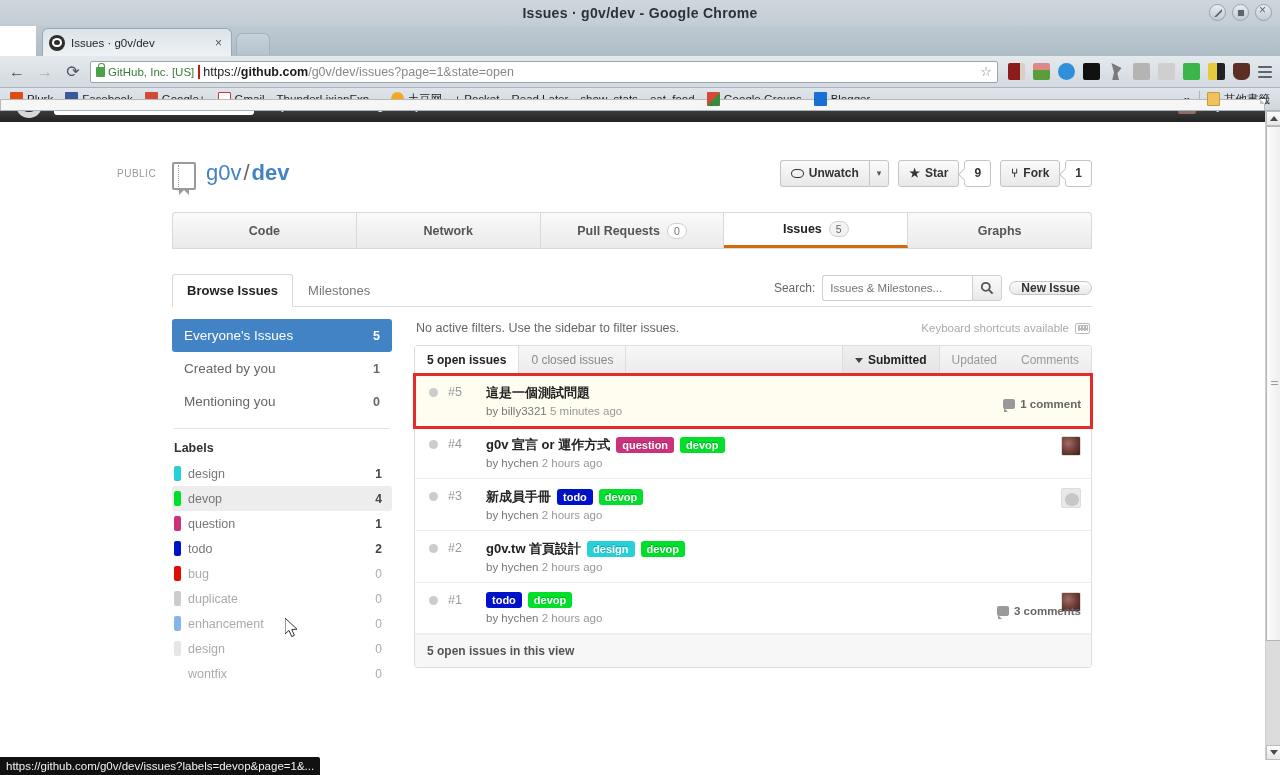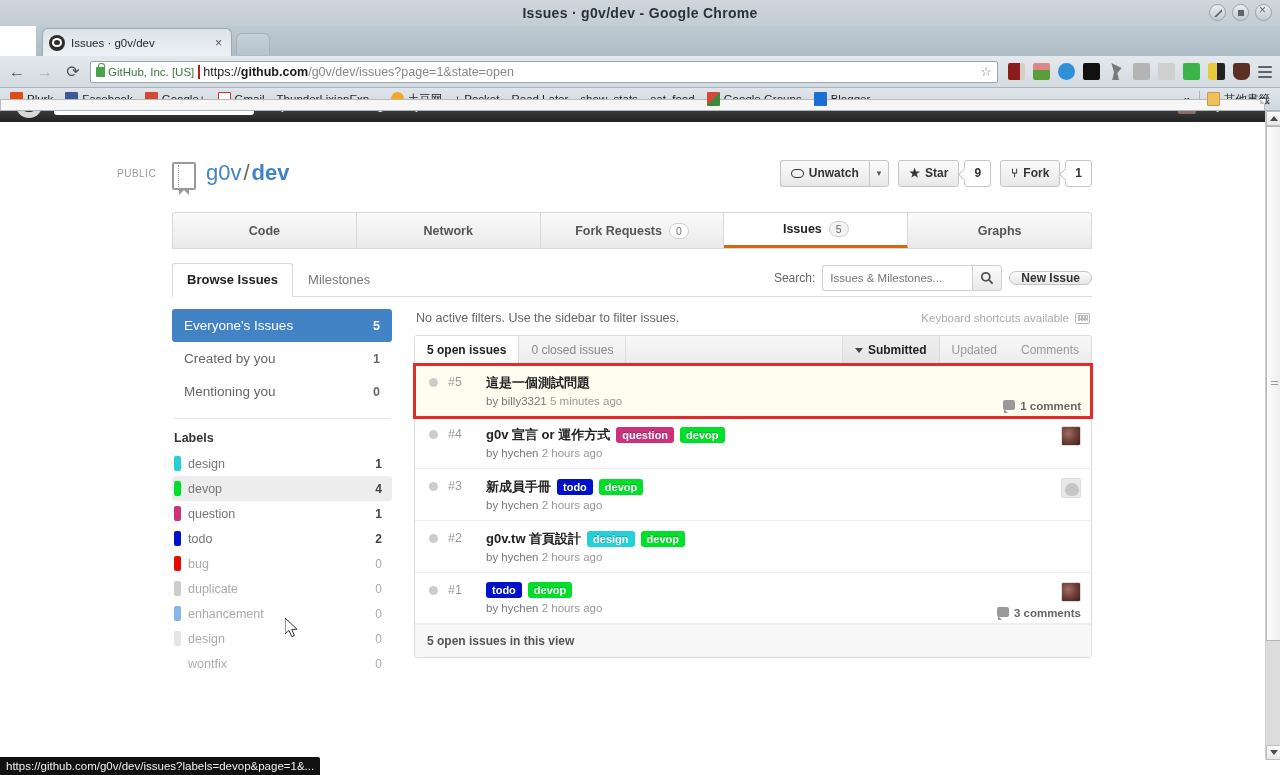--- a/index.html
+++ b/index.html
@@ -209,21 +209,21 @@
     background:#fff; color:#222; border-bottom:3px solid #d26911;
     box-shadow:inset 1px 0 0 #fff, inset -1px 0 0 #fff;
   }
   .rtab .num{
     background:#fff; border:1px solid #d0d0d0; border-radius:9px;
     font-size:10.5px; color:#777; padding:0px 6px; font-weight:normal; line-height:14px;
   }
   .rtab.active .num{ background:#f3f3f3; color:#666;}
 
   
-  .sub-head{ margin-top:14px; display:flex; position:relative; height:34px;}
+  .sub-head{ margin-top:24px; display:flex; align-items:center; position:relative; height:34px;}
   .subtab{
     font-size:13px; color:#777; padding:8px 14px; border:1px solid transparent; border-radius:3px 3px 0 0;
   }
   .subtab.active{
     color:#222; font-weight:bold; background:#fff;
     border-color:#d8d8d8; border-bottom-color:#fff; position:relative; z-index:2;
   }
   .sub-rule{ position:absolute; left:0; right:0; bottom:0; height:1px; background:#ddd;}
   .sub-right{ margin-left:auto; display:flex; align-items:center; gap:7px; padding-bottom:4px;}
   .search-label{ font-size:12px; color:#666;}
@@ -313,21 +313,21 @@
   .imeta b{ color:#777; font-weight:normal;}
   .iright{ flex:0 0 auto; width:70px; display:flex; flex-direction:column; align-items:flex-end; gap:4px;}
   .avatar{ width:20px;height:20px; border:1px solid #ddd; border-radius:2px; background:#8a5b52; position:relative; overflow:hidden;}
   .avatar.ph{ background:#e8e8e8;}
   .avatar.ph::after{
     content:""; position:absolute; left:3px; top:4px; width:14px;height:13px;
     background:#c6c6c6; border-radius:50% 50% 45% 45%;
   }
   .avatar.img{ background:radial-gradient(circle at 35% 35%, #9e6d64 0%, #6b3a33 55%, #3a1f1c 100%);}
   .comments{
-    position:absolute; right:10px; bottom:4px; display:flex; gap:5px;
+    position:absolute; right:10px; bottom:16px; display:flex; align-items:center; gap:5px;
     font-size:11.5px; font-weight:bold; color:#666;
   }
   .cmt-ico{
     width:12px;height:10px; background:#9a9a9a; border-radius:2px; position:relative; flex:0 0 auto;
   }
   .cmt-ico::after{
     content:""; position:absolute; left:1px; bottom:-3px; width:0;height:0;
     border-left:4px solid #9a9a9a; border-top:4px solid transparent;
   }
   .issues-foot{
@@ -531,21 +531,21 @@
       </div>
 
       <div class="repo-tabs">
         <div class="rtab">
           <span>Code</span>
         </div>
         <div class="rtab">
           <span>Network</span>
         </div>
         <div class="rtab">
-          <span>Fork Requests</span>
+          <span>Pull Requests</span>
           <span class="num">0</span>
         </div>
         <div class="rtab active">
           <span>Issues</span>
           <span class="num">5</span>
         </div>
         <div class="rtab">
           <span>Graphs</span>
         </div>
       </div>

